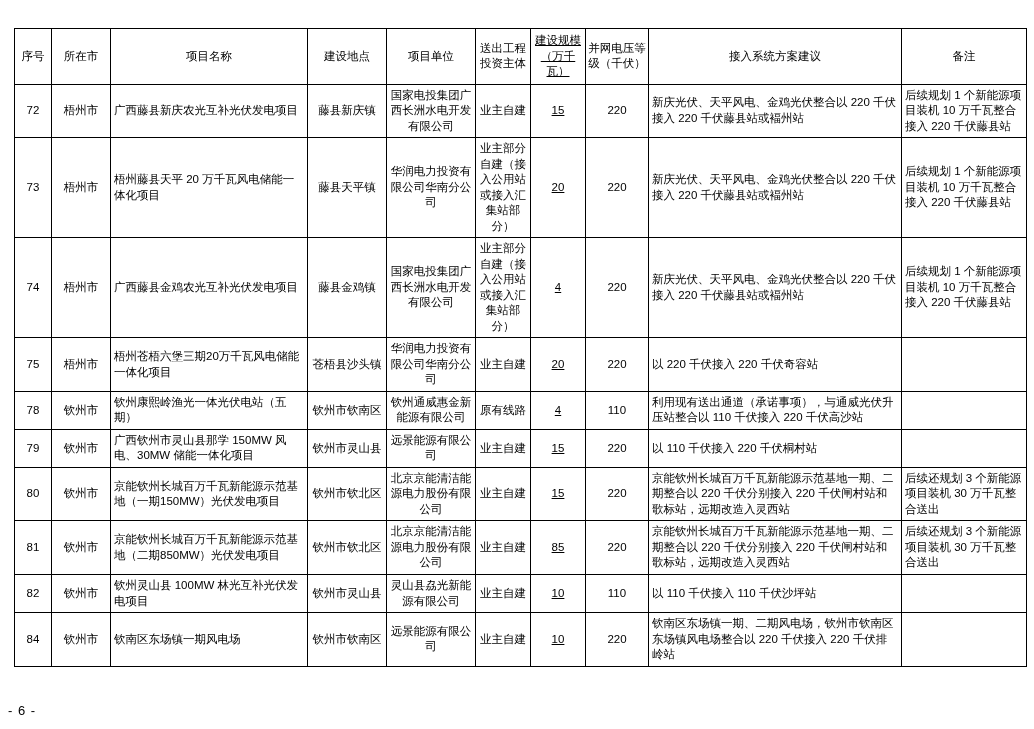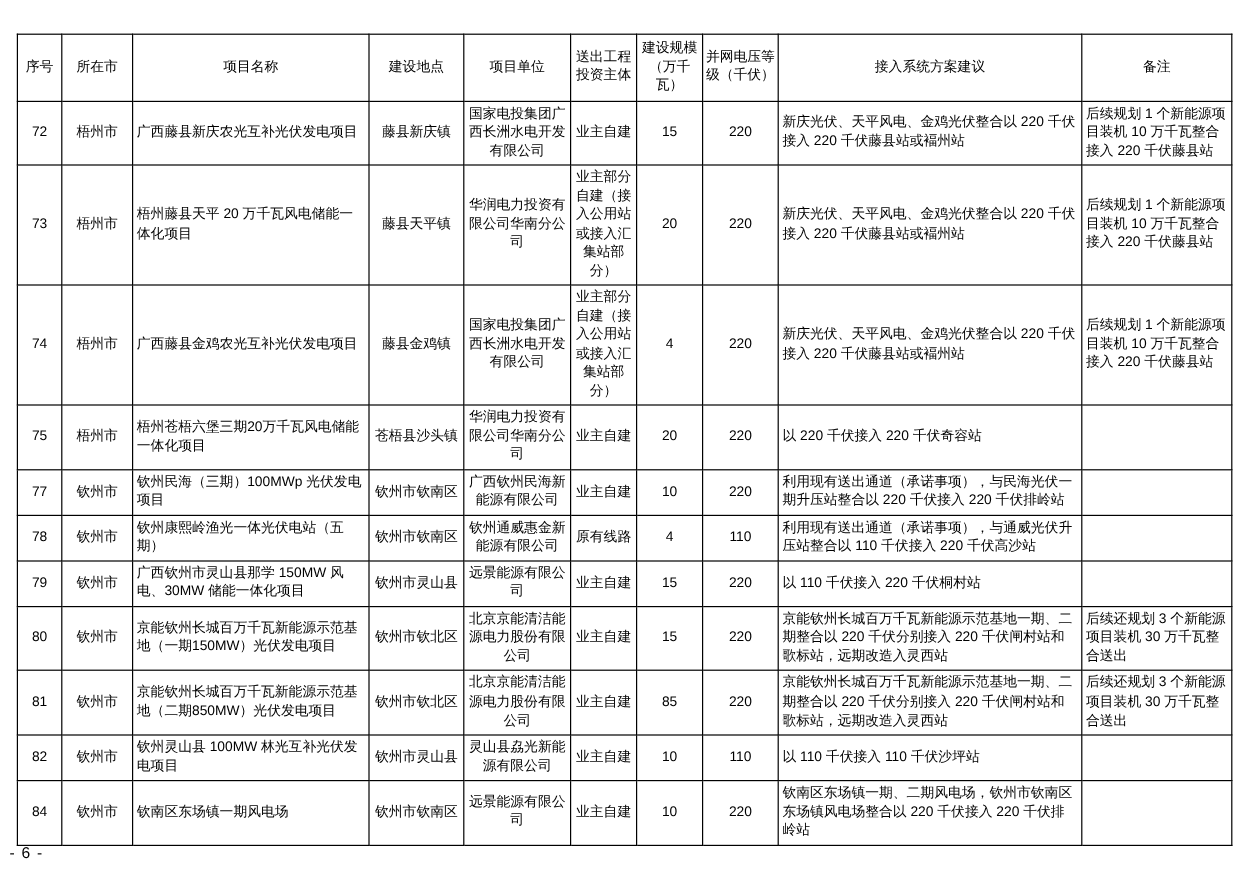--- a/index.html
+++ b/index.html
@@ -40,21 +40,21 @@
     text-align: center;
     font-weight: normal;
     padding: 4px 2px;
   }
   .c-num      { width: 32px;  text-align: center; }
   .c-city     { width: 54px;  text-align: center; }
   .c-proj     { width: 192px; text-align: left; margin-left: 35px; }
   .c-loc      { width: 74px;  text-align: center; }
   .c-unit     { width: 84px;  text-align: center; }
   .c-invest   { width: 50px;  text-align: center; margin-left: 44px; }
-  .c-scale    { width: 50px;  text-align: center; }
+  .c-scale    { width: 50px;  text-align: center; text-decoration: underline; }
   .c-volt     { width: 58px;  text-align: center; }
   .c-scheme   { width: 248px; text-align: left; }
   .c-remark   { width: 120px; text-align: left; }
   .hdr-small  { font-size: 11px; }
   .page-number {
     position: absolute;
     left: 8px;
     top: 703px;
     font-size: 13px;
     letter-spacing: 1px;
@@ -125,32 +125,20 @@
           <td class="c-proj cell-left">梧州苍梧六堡三期20万千瓦风电储能一体化项目</td>
           <td class="c-loc cell-center">苍梧县沙头镇</td>
           <td class="c-unit cell-center">华润电力投资有限公司华南分公司</td>
           <td class="c-invest cell-center">业主自建</td>
           <td class="c-scale cell-center">20</td>
           <td class="c-volt cell-center">220</td>
           <td class="c-scheme cell-left">以 220 千伏接入 220 千伏奇容站</td>
           <td class="c-remark cell-left"></td>
         </tr>
         <tr>
-          <td class="c-num cell-center">77</td>
-          <td class="c-city cell-center">钦州市</td>
-          <td class="c-proj cell-left">钦州民海（三期）100MWp 光伏发电项目</td>
-          <td class="c-loc cell-center">钦州市钦南区</td>
-          <td class="c-unit cell-center">广西钦州民海新能源有限公司</td>
-          <td class="c-invest cell-center">业主自建</td>
-          <td class="c-scale cell-center">10</td>
-          <td class="c-volt cell-center">220</td>
-          <td class="c-scheme cell-left">利用现有送出通道（承诺事项），与民海光伏一期升压站整合以 220 千伏接入 220 千伏排岭站</td>
-          <td class="c-remark cell-left"></td>
-        </tr>
-        <tr>
           <td class="c-num cell-center">78</td>
           <td class="c-city cell-center">钦州市</td>
           <td class="c-proj cell-left">钦州康熙岭渔光一体光伏电站（五期）</td>
           <td class="c-loc cell-center">钦州市钦南区</td>
           <td class="c-unit cell-center">钦州通威惠金新能源有限公司</td>
           <td class="c-invest cell-center">原有线路</td>
           <td class="c-scale cell-center">4</td>
           <td class="c-volt cell-center">110</td>
           <td class="c-scheme cell-left">利用现有送出通道（承诺事项），与通威光伏升压站整合以 110 千伏接入 220 千伏高沙站</td>
           <td class="c-remark cell-left"></td>

